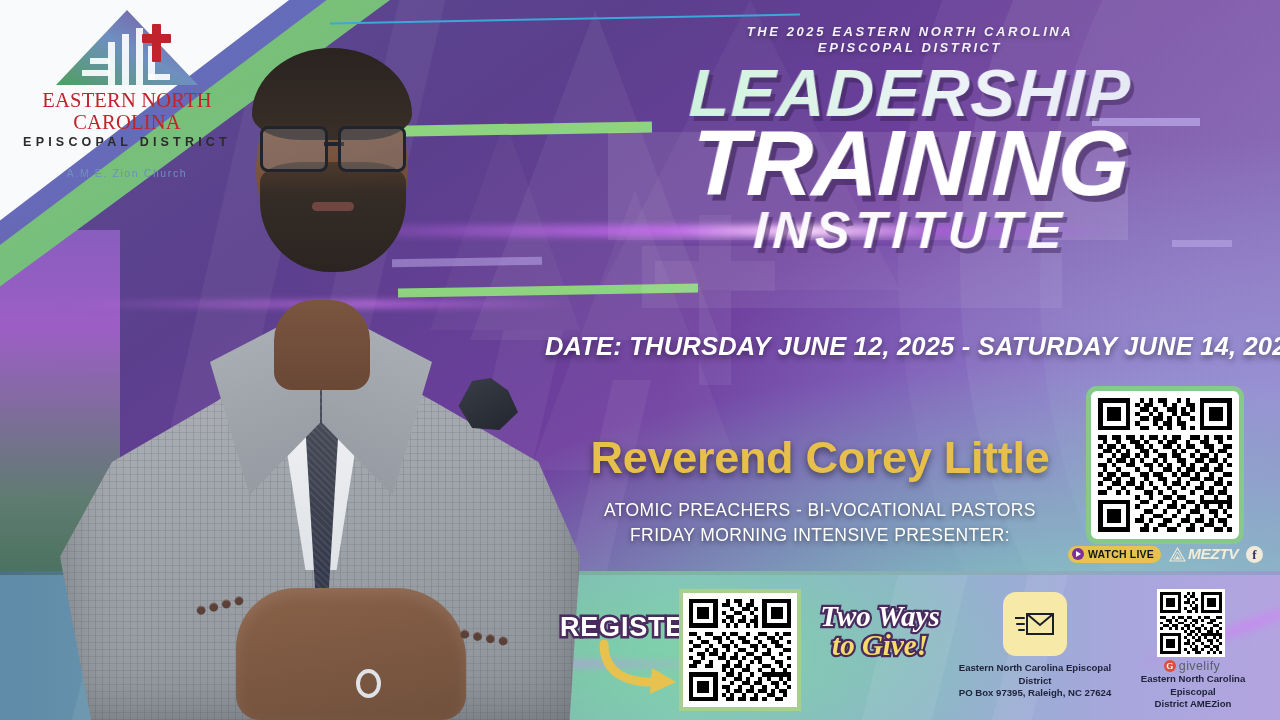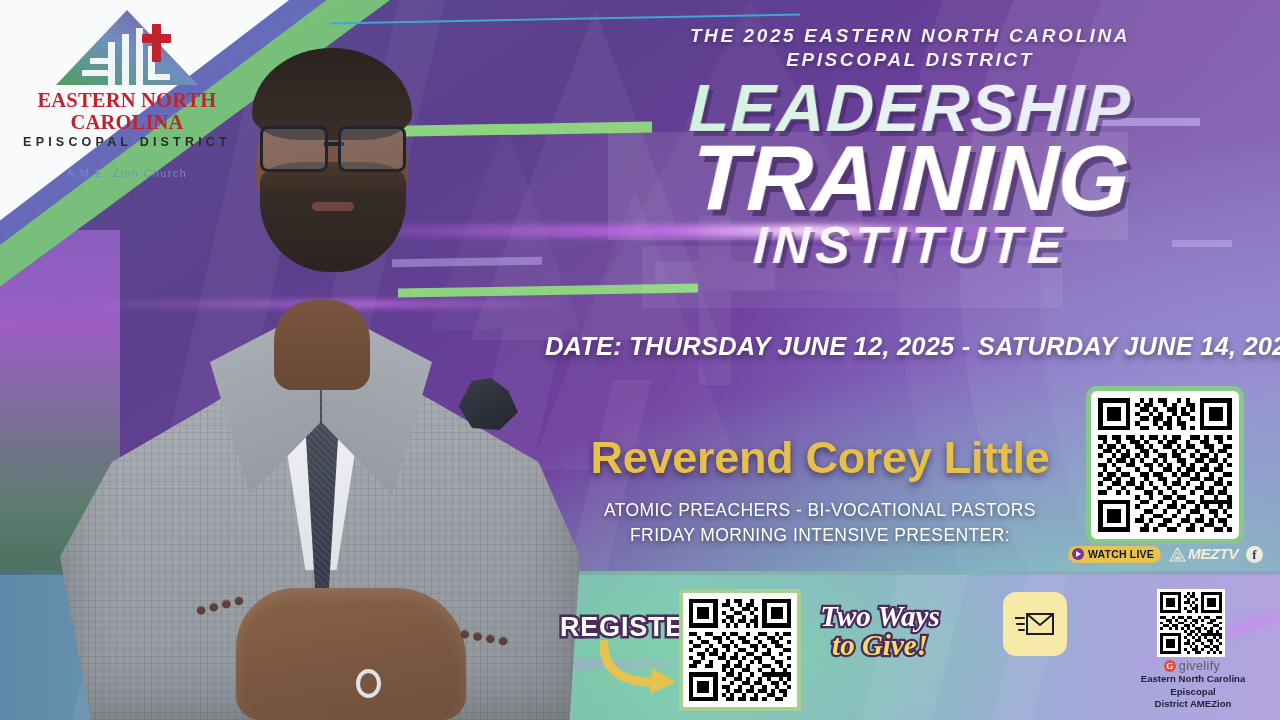--- a/index.html
+++ b/index.html
@@ -109,21 +109,21 @@
     position:absolute;left:0;bottom:145px;width:1280px;height:4px;
     background:linear-gradient(90deg,#4d6f8c,#7fc49a 50%,#9a96cf);
     opacity:.8;
   }
   .band-streak{position:absolute;bottom:0;height:145px;background:rgba(255,255,255,.07);transform:skewX(-14deg);}
 
   
   .logo{position:absolute;left:12px;top:6px;width:230px;text-align:center;}
   .logo-mark{width:150px;height:82px;margin:0 auto;display:block;}
   .logo-l1{
-    font-family:"Liberation Serif",serif;font-weight:700;color:#c0232c;
+    font-family:"Liberation Serif",serif;font-weight:400;color:#c0232c;
     font-size:20.5px;letter-spacing:.2px;line-height:1.05;margin-top:2px;
   }
   .logo-l2{
     font-family:"Liberation Sans",sans-serif;font-weight:700;color:#2b2b2b;
     font-size:12.5px;letter-spacing:4.2px;margin-top:2px;
   }
   .logo-l3{
     font-family:"Liberation Sans",sans-serif;color:#6f8fc0;
     font-size:10.5px;letter-spacing:1.6px;margin-top:18px;
   }
@@ -218,21 +218,21 @@
   }
   .p-btns{position:absolute;display:flex;gap:4px;}
   .p-btns i{width:9px;height:9px;border-radius:50%;background:#5a4038;box-shadow:inset 0 1px 1px rgba(255,255,255,.25);}
   .p-btns.bl{left:136px;bottom:110px;transform:rotate(-14deg);}
   .p-btns.br{left:400px;bottom:78px;transform:rotate(10deg);}
 
   
   .head-wrap{position:absolute;left:560px;top:24px;width:700px;}
   .kicker{
     font-family:"Liberation Sans",sans-serif;font-weight:700;font-style:italic;
-    font-size:19px;letter-spacing:2.6px;color:#f2f0fa;text-align:center;
+    font-size:13px;letter-spacing:2.6px;color:#f2f0fa;text-align:center;
     line-height:1.24;text-shadow:0 2px 4px rgba(0,0,0,.35);
   }
   .leadership{
     margin-top:6px;text-align:center;font-weight:700;font-style:italic;
     font-size:67px;letter-spacing:1px;line-height:.94;
     background:linear-gradient(100deg,#bdf0d2 0%,#d7f4e3 28%,#eef2f8 60%,#dfe0f2 100%);
     -webkit-background-clip:text;background-clip:text;color:transparent;
     filter:drop-shadow(4px 5px 0 rgba(45,25,70,.42));
     transform:skewX(-2deg);
   }
@@ -608,20 +608,24 @@
     <span class="g2">to Give!</span>
   </div>
 
   <div class="mail-box">
     <svg viewBox="0 0 40 28">
       <rect x="12" y="4" width="26" height="20" fill="none" stroke="#1b1f27" stroke-width="2"></rect>
       <path d="M12 4 L25 15 L38 4" fill="none" stroke="#1b1f27" stroke-width="2"></path>
       <path d="M0 8h9M2 14h7M4 20h5" stroke="#1b1f27" stroke-width="2" stroke-linecap="round"></path>
     </svg>
   </div>
+  <div class="mail-addr">
+    <div>Eastern North Carolina Episcopal District</div>
+    <div>PO Box 97395, Raleigh, NC 27624</div>
+  </div>
 
   <div class="qr-give">
     <svg viewBox="0 0 21 21" shape-rendering="crispEdges">
       <rect width="21" height="21" fill="#fff"></rect>
       <g fill="#000">
         <path d="M0 0h7v7h-7z"></path>
           <path d="M1 1h5v5h-5z" fill="#fff"></path>
           <path d="M2 2h3v3h-3z" fill="#000"></path>
         <path d="M14 0h7v7h-7z"></path>
           <path d="M15 1h5v5h-5z" fill="#fff"></path>

